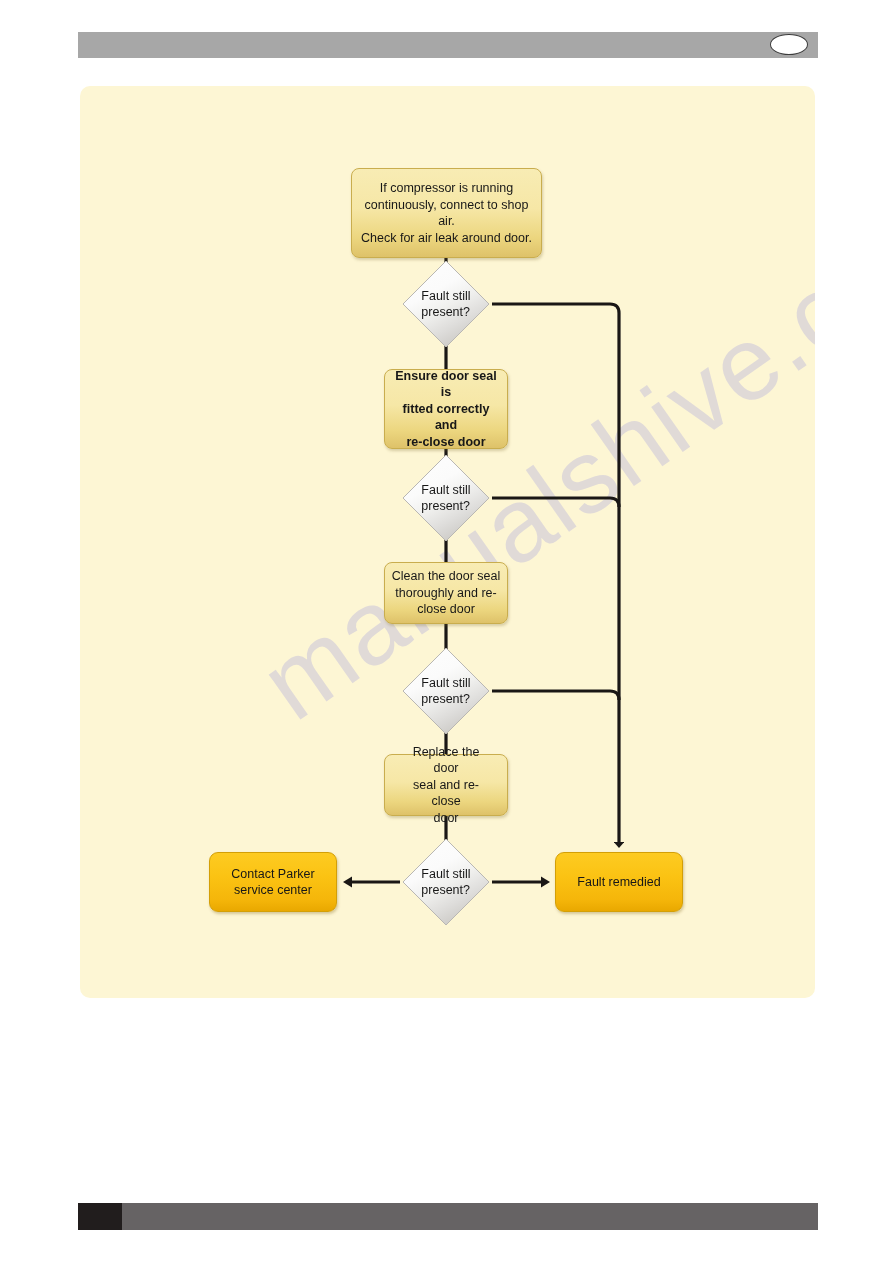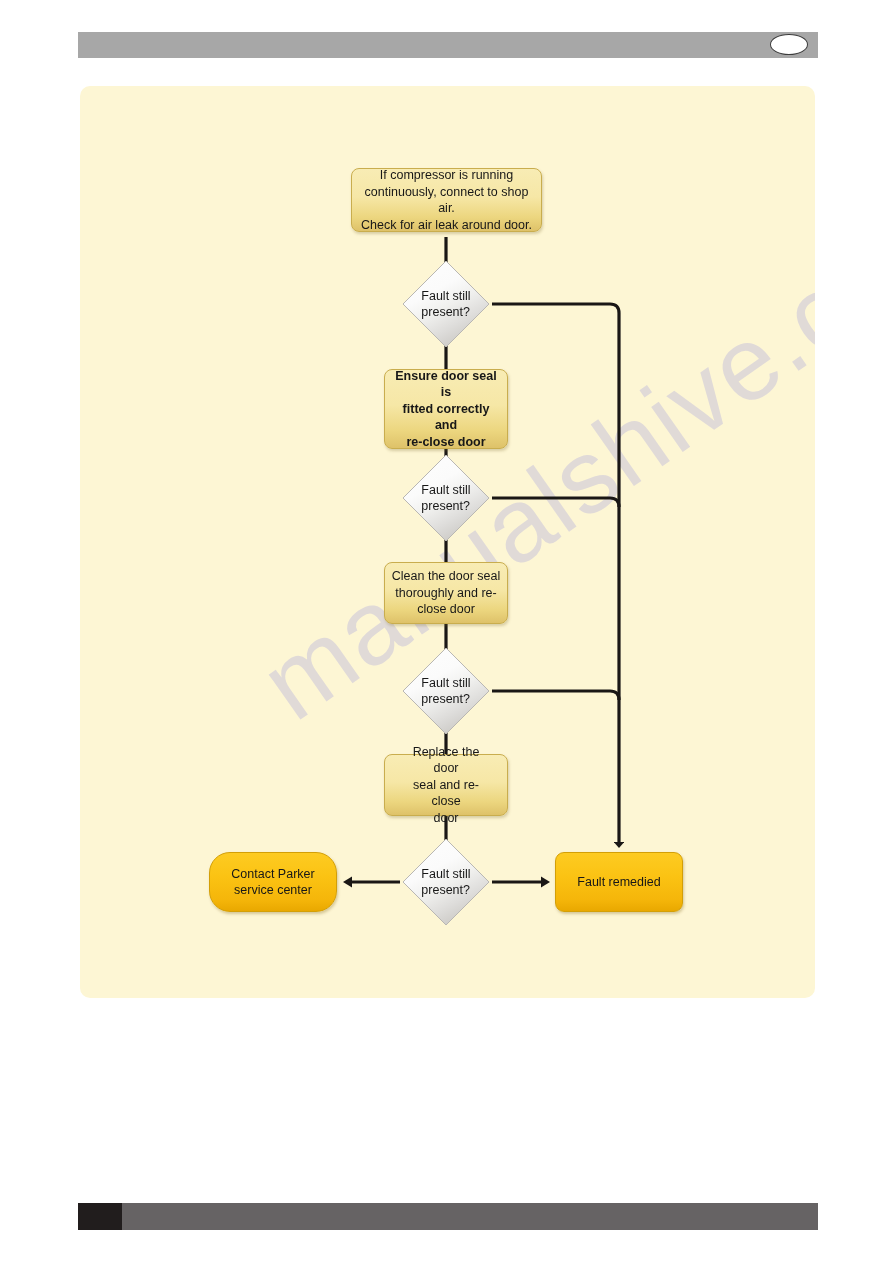--- a/index.html
+++ b/index.html
@@ -203,21 +203,21 @@
     <path d="M 492 691 L 610 691 Q 619 691 619 700"></path>
 
     <line x1="619" y1="500" x2="619" y2="845" marker-end="url(#arrow-down)"></line>
 
     <line x1="400" y1="882" x2="348" y2="882" marker-end="url(#arrow-left)"></line>
 
     <line x1="492" y1="882" x2="545" y2="882" marker-end="url(#arrow-right)"></line>
   </g>
 </svg>
 
-<div class="node box-yellow" style="left:351px; top:168px; width:191px; height:64px; padding:4px 6px;">If compressor is running
+<div class="node box-yellow" style="left:351px; top:168px; width:191px; height:90px; padding:4px 6px;">If compressor is running
 continuously, connect to shop air.
 Check for air leak around door.</div>
 
 <div class="diamond-wrap" style="left:400px; top:258px; width:92px; height:92px;">
   <svg class="diamond-shape" viewBox="0 0 92 92">
     <path d="M 46 3 L 89 46 L 46 89 L 3 46 Z" fill="url(#diamondGrad)" stroke="#b9b7b3" stroke-width="1" stroke-linejoin="round"></path>
   </svg>
   <div class="diamond-label">Fault still
 present?</div>
 </div>
@@ -251,16 +251,16 @@
 door</div>
 
 <div class="diamond-wrap" style="left:400px; top:836px; width:92px; height:92px;">
   <svg class="diamond-shape" viewBox="0 0 92 92">
     <path d="M 46 3 L 89 46 L 46 89 L 3 46 Z" fill="url(#diamondGrad)" stroke="#b9b7b3" stroke-width="1" stroke-linejoin="round"></path>
   </svg>
   <div class="diamond-label">Fault still
 present?</div>
 </div>
 
-<div class="node box-orange" style="left:209px; top:852px; width:128px; height:60px; padding:3px 5px;border-radius:21px;">Contact Parker
+<div class="node box-orange" style="left:209px; top:852px; width:128px; height:60px; padding:3px 5px;">Contact Parker
 service center</div>
 
 <div class="node box-orange" style="left:555px; top:852px; width:128px; height:60px; padding:3px 5px;">Fault remedied</div>
 
 </body></html>

